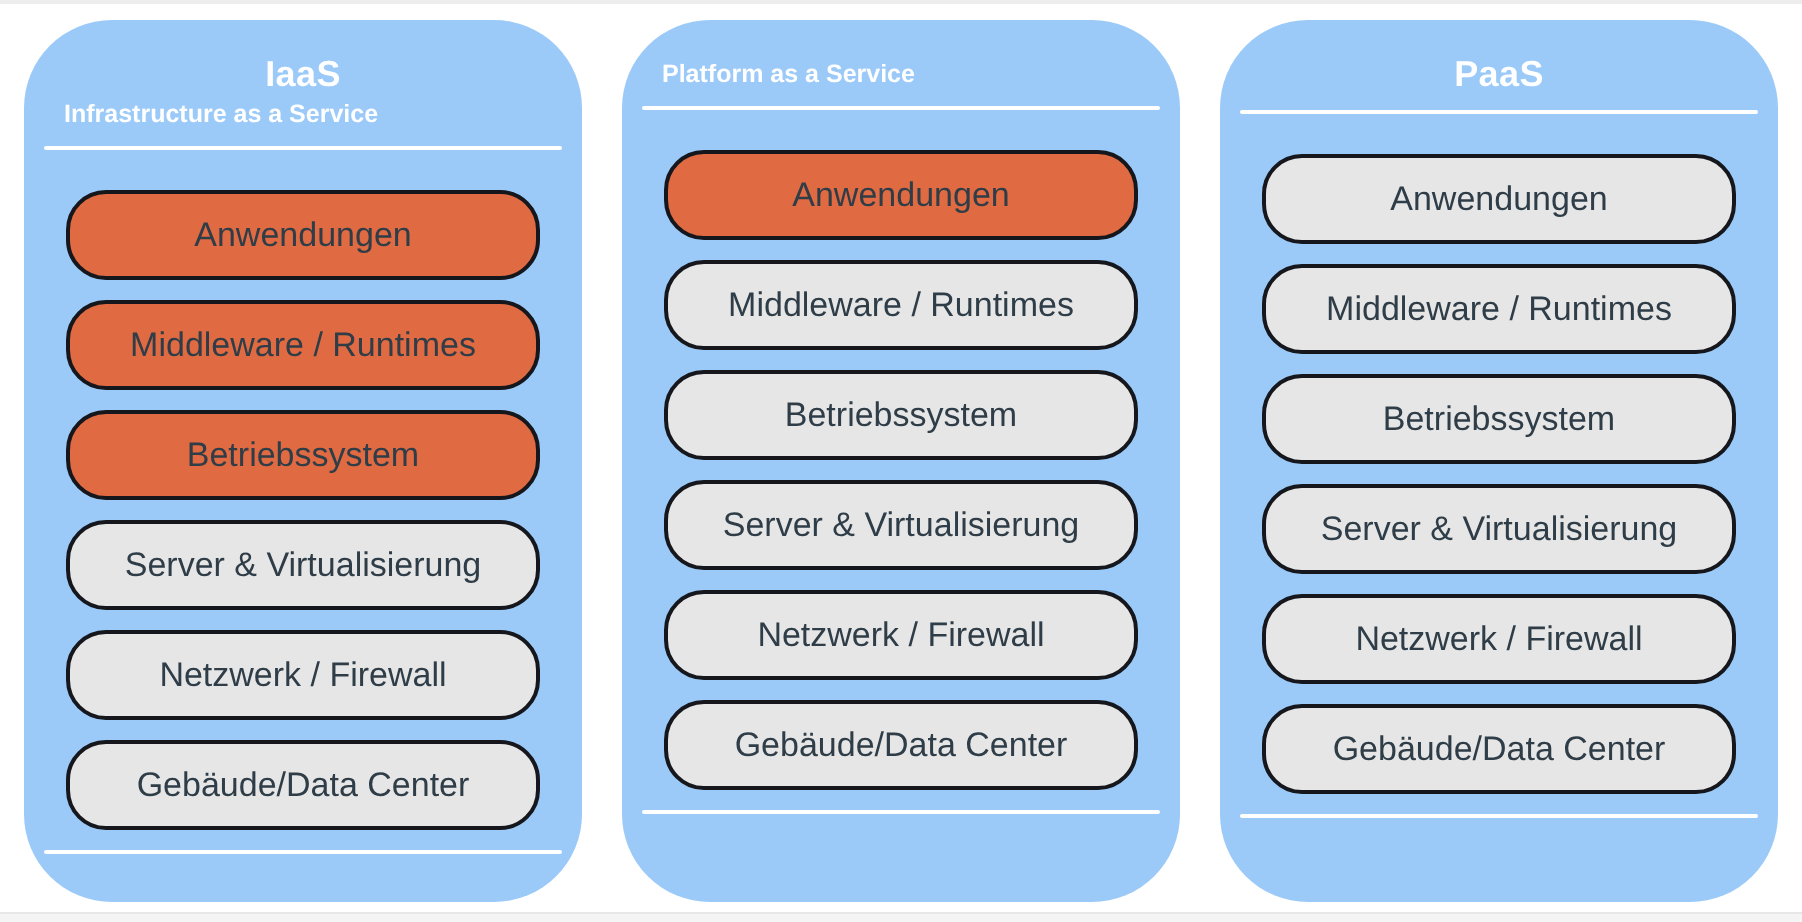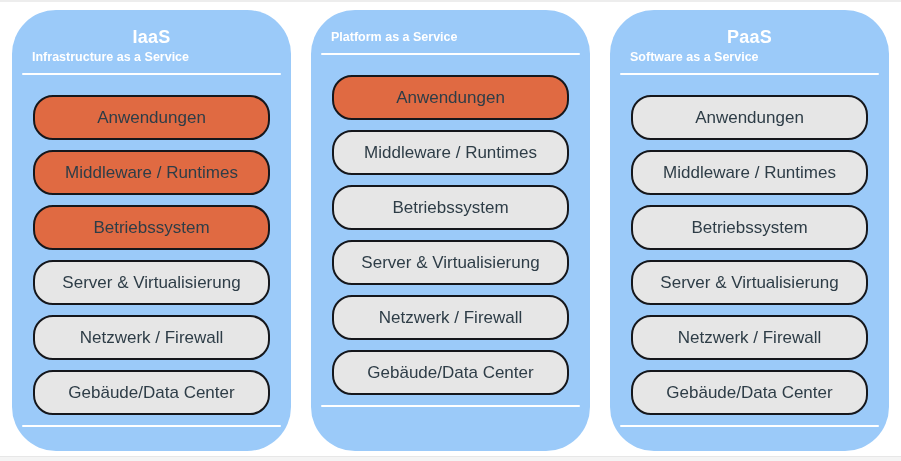--- a/index.html
+++ b/index.html
@@ -90,21 +90,20 @@
       <div class="layer">Betriebssystem</div>
       <div class="layer">Server &amp; Virtualisierung</div>
       <div class="layer">Netzwerk / Firewall</div>
       <div class="layer">Gebäude/Data Center</div>
     </div>
     <div class="rule footer"></div>
   </section>
 
   <section class="panel">
     <div class="panel-title">PaaS</div>
-    <div class="panel-subtitle">Software as a Service</div>
     <div class="rule"></div>
     <div class="layers">
       <div class="layer">Anwendungen</div>
       <div class="layer">Middleware / Runtimes</div>
       <div class="layer">Betriebssystem</div>
       <div class="layer">Server &amp; Virtualisierung</div>
       <div class="layer">Netzwerk / Firewall</div>
       <div class="layer">Gebäude/Data Center</div>
     </div>
     <div class="rule footer"></div>

